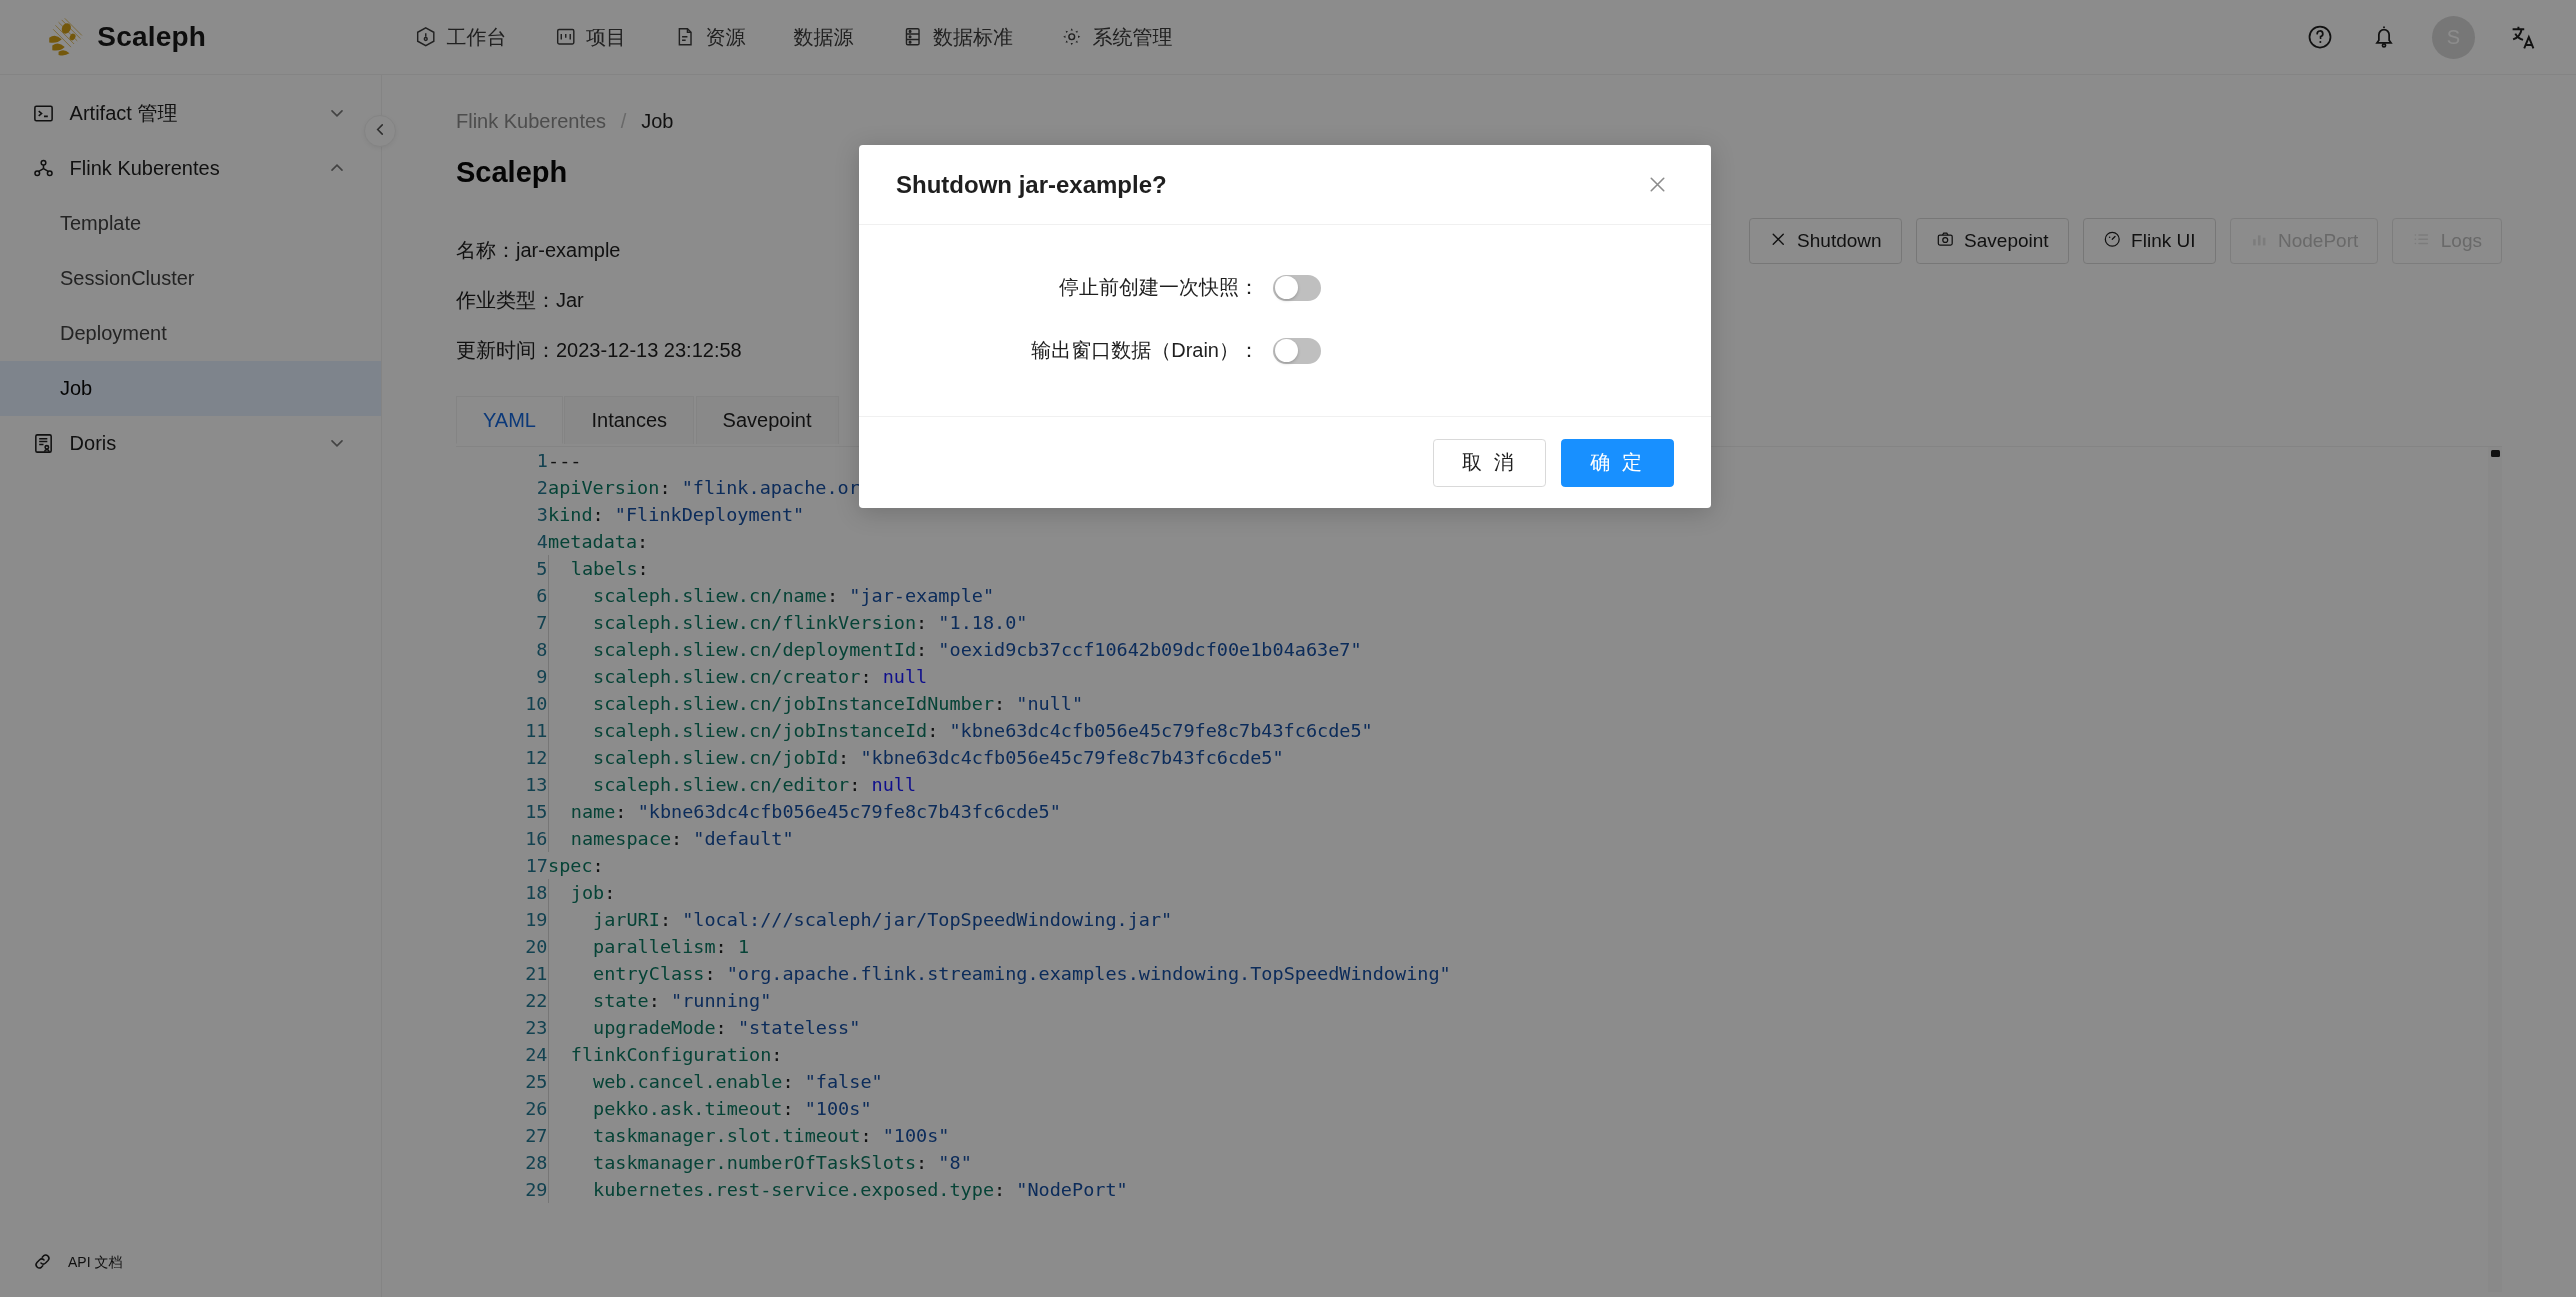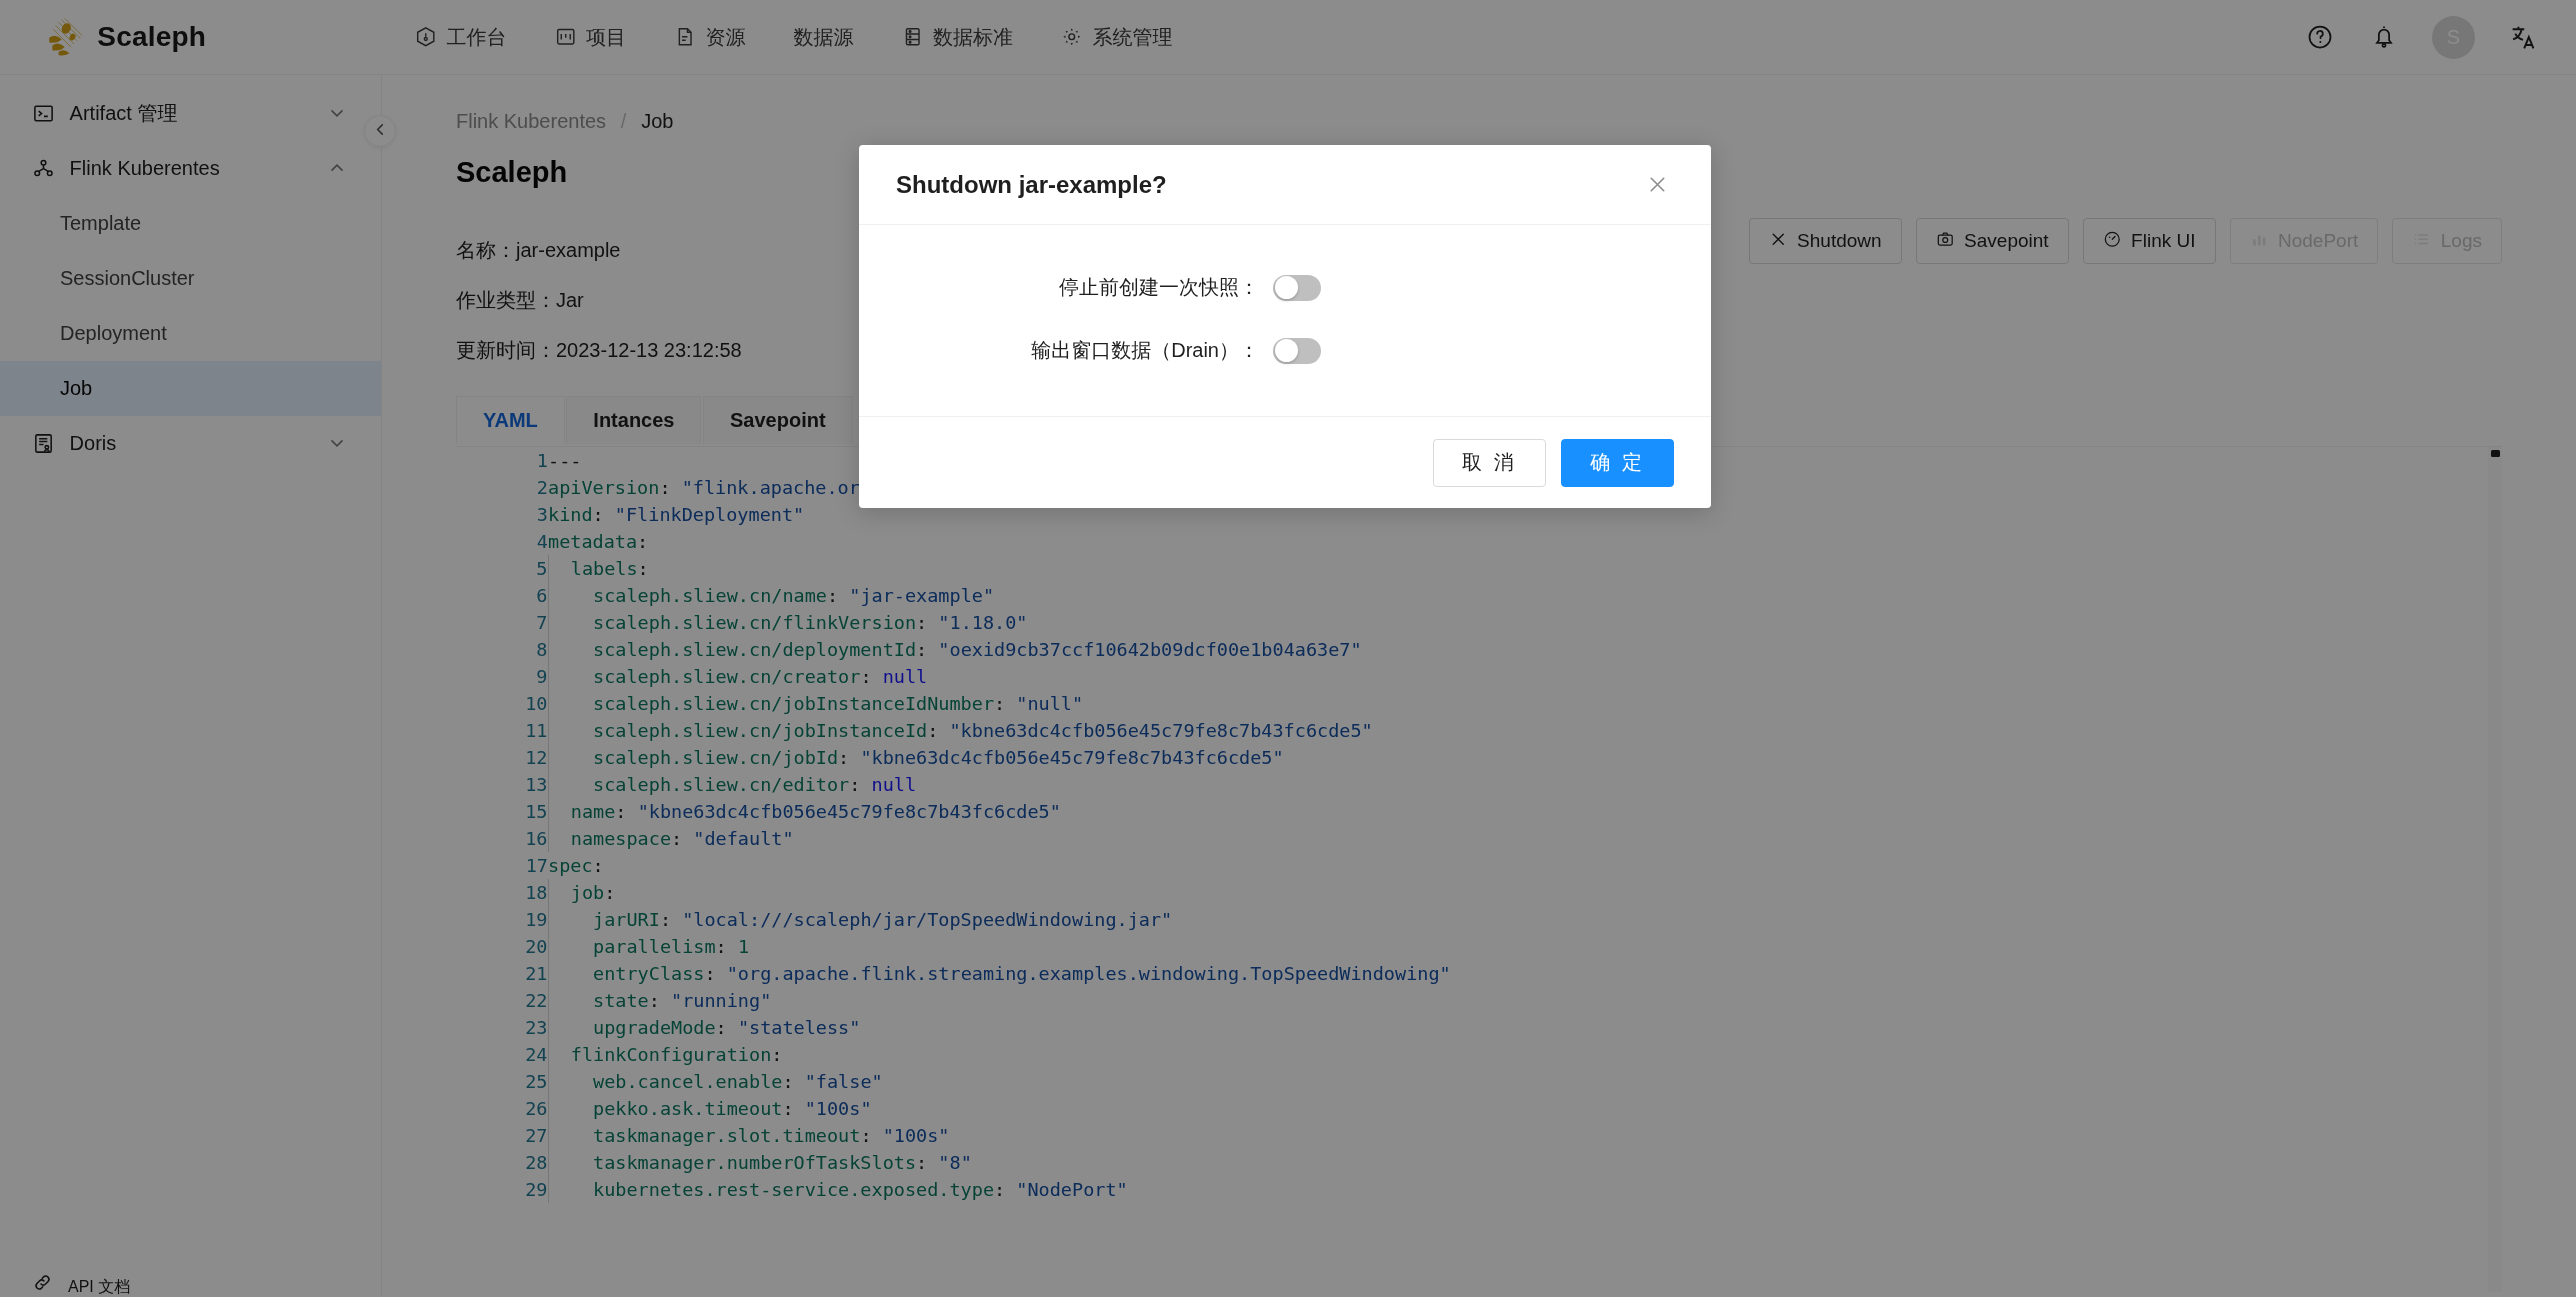--- a/index.html
+++ b/index.html
@@ -55,22 +55,22 @@
   }
   .side-sub.active { background: #e6f0ff; color: #0a0a0a; font-weight: 400; }
   .sidebar-spacer { height: 10.8px; }
   .collapse-btn {
     position: absolute; left: 364px; top: 115px; width: 32px; height: 32px; border-radius: 50%;
     background: #ffffff; border: 0.8px solid #f0f0f0; display: flex; align-items: center; justify-content: center;
     color: #555; cursor: pointer; z-index: 30; box-shadow: 0 1.5px 4.6px rgba(0,0,0,.06);
   }
   .api-doc {
     position: absolute; left: 0; bottom: 0; width: 382px; height: 71px;
-    display: flex; align-items: flex-end; gap: 14px; padding-left: 31px;
-    font-size: 16px; color: #1f1f1f; cursor: pointer;
+    display: flex; align-items: center; gap: 14px; padding-left: 31px;
+    font-size: 14px; color: #1f1f1f; cursor: pointer;
   }
 
   
   .content { position: absolute; left: 382px; top: 75px; right: 0; bottom: 0; background: #ffffff; }
   .breadcrumb { padding: 35px 0 0 74px; font-size: 20px; color: #8c8c8c; }
   .breadcrumb .sep { margin: 0 9.2px; color: #bfbfbf; }
   .breadcrumb .cur { color: #1f1f1f; }
 
   .page-title { padding: 23px 0 0 74px; font-size: 29px; font-weight: 700; color: #0a0a0a; }
 
@@ -87,21 +87,21 @@
   .tbtn.disabled svg { opacity: .45; }
 
   .meta-grid { display: grid; grid-template-columns: 1fr 1fr; row-gap: 23px; max-width: 1615px; padding-top: 14px;}
   .meta-item { font-size: 20px; color: #1f1f1f; }
   .meta-item .k { color: #1f1f1f; }
 
   .tabs { display: flex; margin: 32px 0 0 74px; }
   .tab {
     height: 48px; padding: 0 26px; display: flex; align-items: center;
     border: 0.8px solid #f0f0f0; border-bottom: none; background: #fafafa;
-    font-size: 20px; color: #1f1f1f; cursor: pointer; margin-right: 1.5px; font-weight: bold;
+    font-size: 20px; color: #1f1f1f; cursor: pointer; margin-right: 1.5px;
   }
   .tab.active { background: #ffffff; color: #1668dc; border-bottom: 0.8px solid #ffffff; }
 
   
   .editor {
     position: relative; margin: 1.5px 0 0 74px; margin-right: 74px;
     border-top: 0.8px solid #f0f0f0; background: #ffffff; height: 846px; overflow: hidden;
   }
   .ed-scroll-track { position: absolute; right: 0; top: 0; width: 14px; height: 100%; background: #fafafa; }
   .ed-scroll-thumb { position: absolute; right: 2.3px; top: 3.1px; width: 9.2px; height: 7.7px; background: #1f1f1f; border-radius: 1.5px; }

